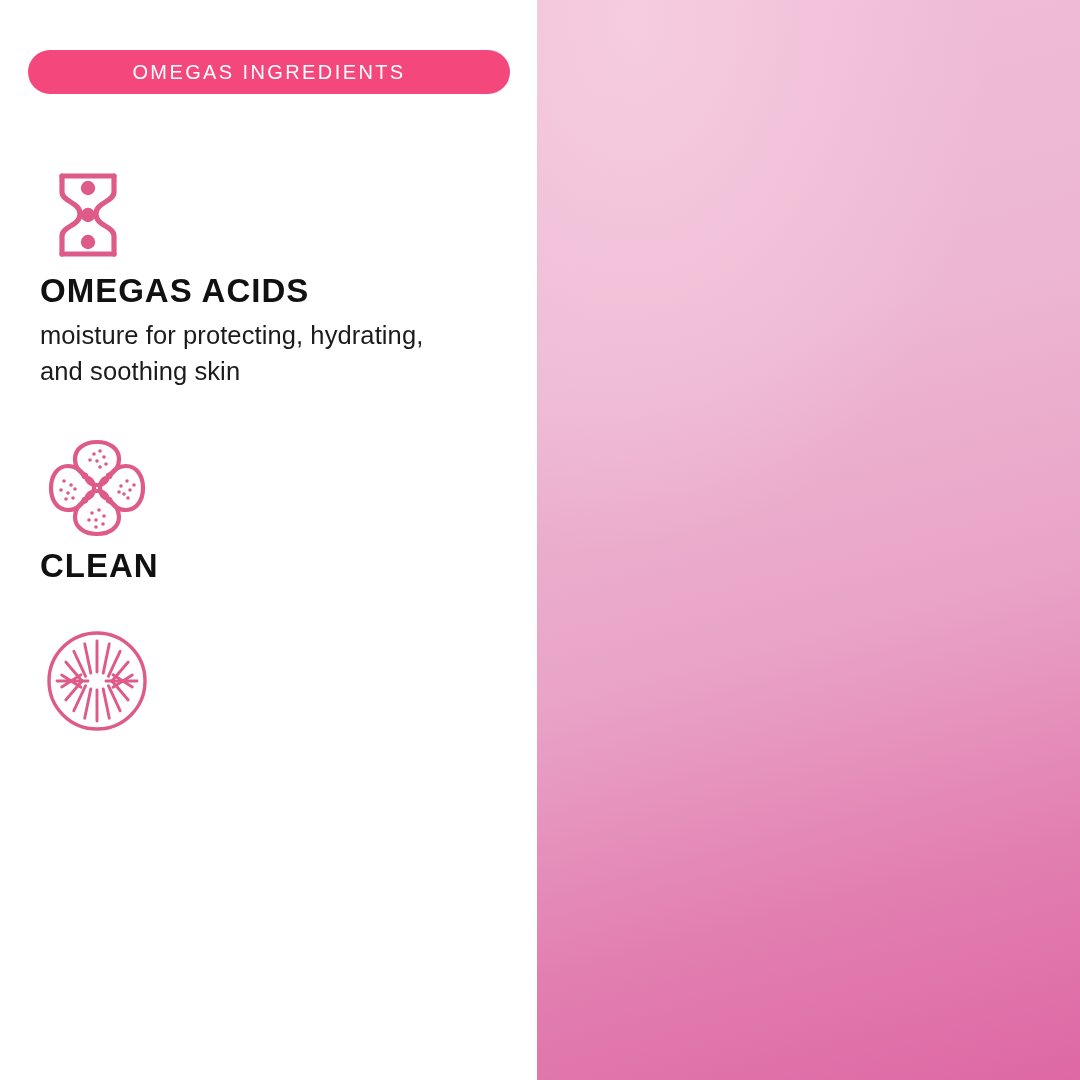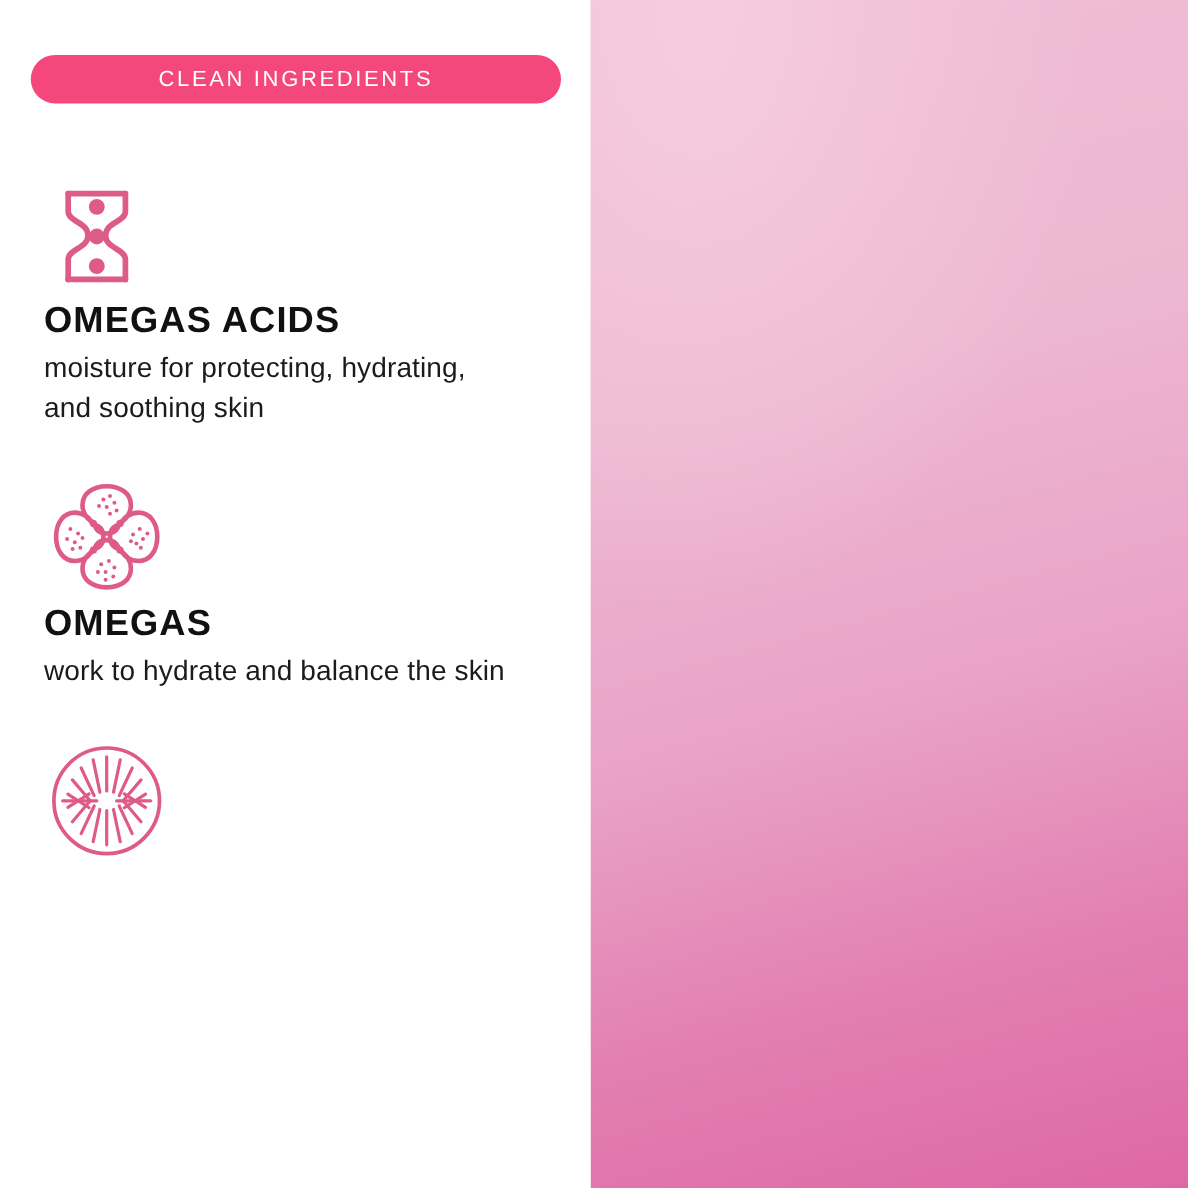--- a/index.html
+++ b/index.html
@@ -112,21 +112,21 @@
   }
 </style>
 </head>
 <body>
 
 <div class="page">
 
   <div class="left-panel">
 
     <div class="badge">
-      <span class="badge-label">CLEAN INGREDIENTS</span>
+      <span class="badge-label">OMEGAS INGREDIENTS</span>
     </div>
 
     <div class="features">
 
       <div class="feature feature-1">
         <svg class="feature-icon" viewBox="0 0 110 110" aria-hidden="true">
           <g fill="none" stroke="#de5b89" stroke-width="5.2" stroke-linecap="round" stroke-linejoin="round">
 
             <path d="M20 16 H72"></path>
 
@@ -212,22 +212,21 @@
 
             <circle cx="22" cy="48" r="1.8"></circle>
               <circle cx="29" cy="52" r="1.8"></circle>
             <circle cx="19" cy="57" r="1.8"></circle>
               <circle cx="26" cy="60" r="1.8"></circle>
             <circle cx="33" cy="56" r="1.8"></circle>
               <circle cx="24" cy="66" r="1.8"></circle>
             <circle cx="31" cy="65" r="1.8"></circle>
           </g>
         </svg>
-        <h2 class="feature-title">OMEGAS</h2>
-        <p class="feature-desc">work to hydrate and balance the skin</p>
+        <h2 class="feature-title">CLEAN</h2>
       </div>
 
       <div class="feature feature-3">
         <svg class="feature-icon" viewBox="0 0 110 110" aria-hidden="true">
           <circle cx="55" cy="55" r="48" fill="none" stroke="#de5b89" stroke-width="3.4"></circle>
           <g stroke="#de5b89" stroke-width="2.9" stroke-linecap="round">
 
             <line x1="55" y1="46" x2="55" y2="15"></line>
             <line x1="61.2" y1="47.1" x2="67.3" y2="17.8"></line>
             <line x1="66.4" y1="50.3" x2="78.2" y2="25.2"></line>

